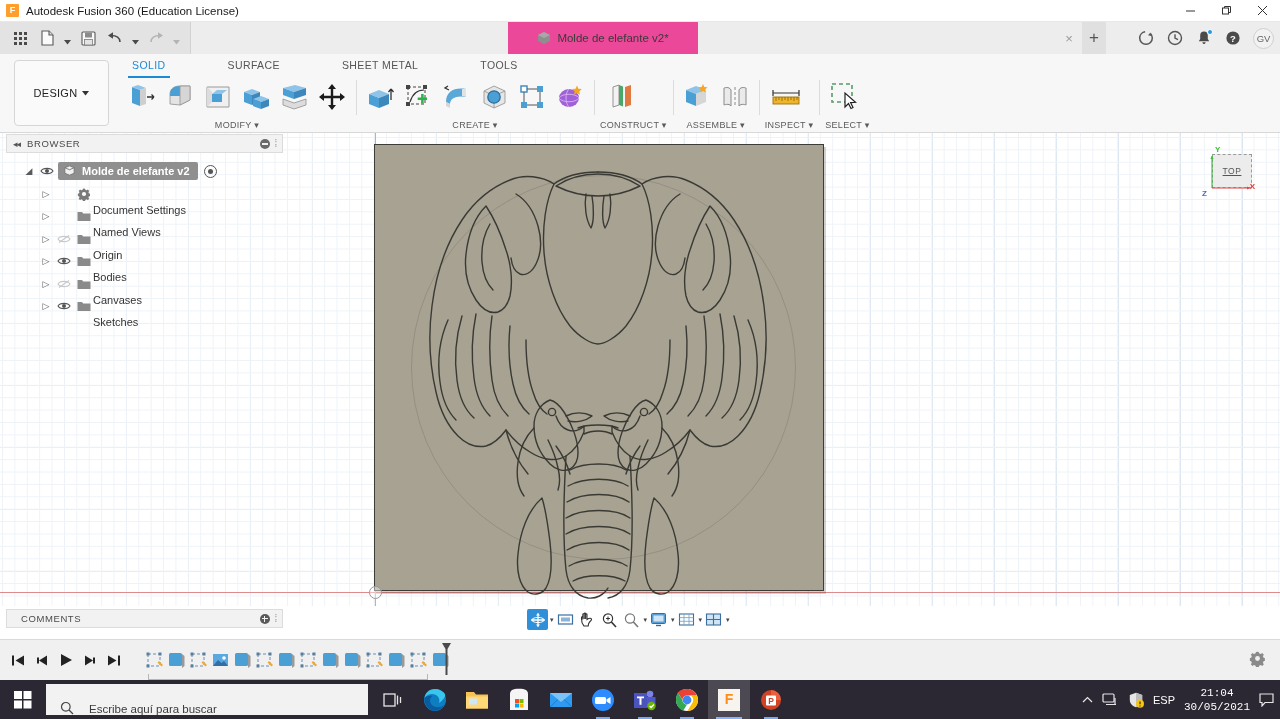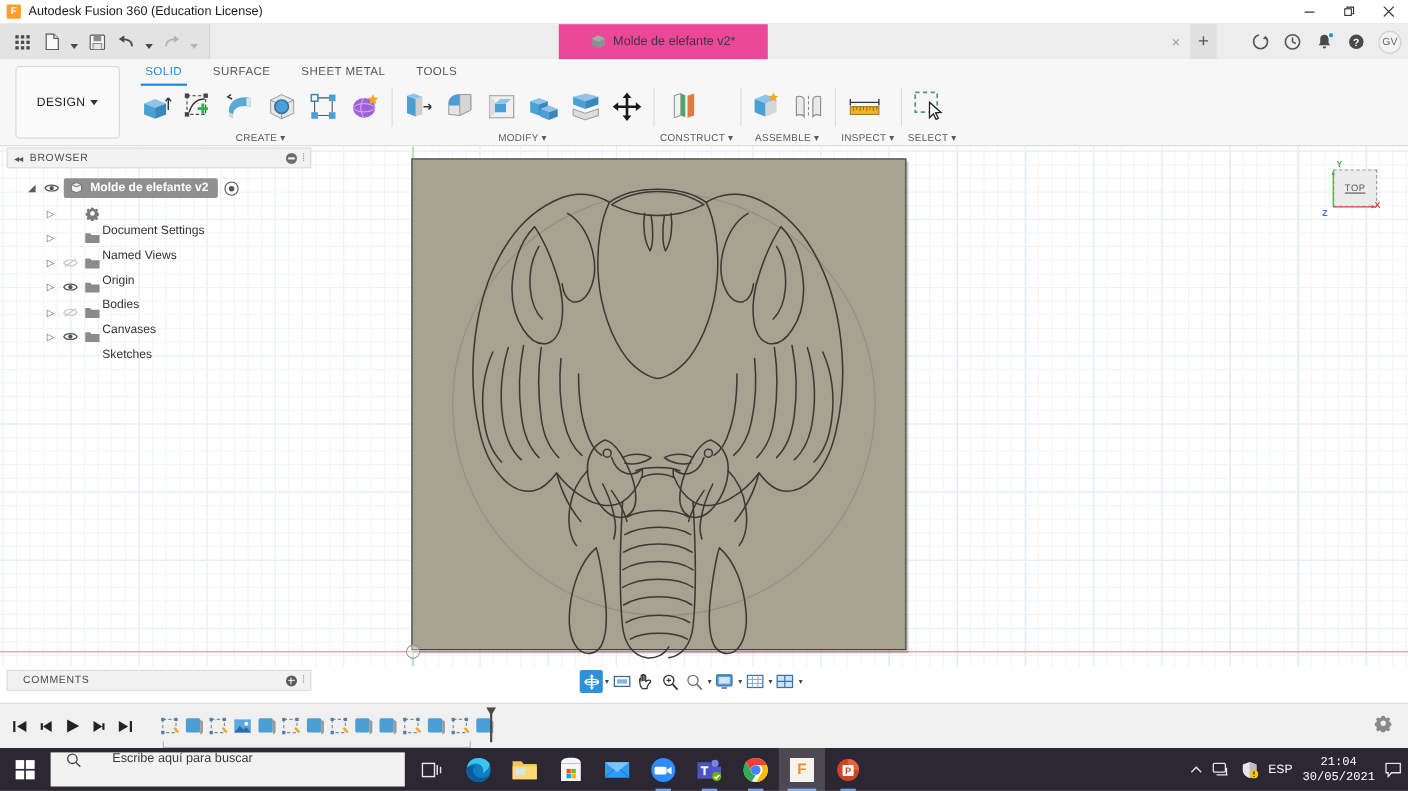--- a/index.html
+++ b/index.html
@@ -74,21 +74,21 @@
     position: absolute; top: 54px; left: 0; width: 1280px; height: 79px;
     background: #f7f7f7; border-bottom: 1px solid #d8d8d8;
   }
   .design-btn {
     position: absolute; left: 14px; top: 6px; width: 95px; height: 66px;
     border: 1px solid #d6d6d6; border-radius: 4px; background: #fafafa;
     display: flex; align-items: center; justify-content: center; gap: 5px;
     font-size: 11px; color: #222; letter-spacing: .3px;
   }
   .ribbon-tabs {
-    position: absolute; left: 118px; top: 0; height: 22px; display: flex; align-items: flex-start;
+    position: absolute; left: 118px; top: 0; height: 22px; display: flex; align-items: flex-start; gap: 34px;
   }
   .rtab { font-size: 10.5px; color: #555; letter-spacing: .4px;
     padding: 0 14px; height: 22px; line-height: 22px; position: relative; }
   .rtab.active { color: #1c8ad4; }
   .rtab.active:after { content:''; position:absolute; left:10px; right:10px;
     bottom: -2px; height: 2px; background:#1c8ad4; }
 
   .panels { position: absolute; left: 118px; top: 22px; height: 57px; display: flex; }
   .panel { display: flex; flex-direction: column; justify-content: space-between;
     padding: 0 6px; position: relative; }
@@ -204,21 +204,21 @@
     border-left: 1px solid #b6b6b6; border-right: 1px solid #b6b6b6;
     border-bottom: 1px solid #b6b6b6; }
   .tl-marker { position: absolute; right: 2px; top: -4px; width: 9px; height: 30px; }
   .tl-settings { margin-left: auto; padding-right: 14px; }
 
   
   .taskbar { position: absolute; left: 0; top: 680px; width: 1280px; height: 39px;
     background: #2b2733; display: flex; align-items: center; }
   .start { width: 46px; height: 39px; display: flex; align-items: center; justify-content: center; }
   .search-box { width: 322px; height: 31px; background: #f2f2f2; display: flex;
-    align-items: flex-start; gap: 28px; padding-left: 14px; }
+    align-items: flex-end; gap: 15px; padding-left: 14px; }
   .search-txt { font-size: 11.5px; color: #3a3a3a; }
   .tb-icons { display: flex; align-items: center; gap: 0px; margin-left: 4px; }
   .tb-ic { width: 42px; height: 39px; display: flex; align-items: center;
     justify-content: center; position: relative; }
   .tb-ic.active { background: rgba(255,255,255,.16); }
   .tb-ic.active:after { content:''; position:absolute; bottom:0; left:8px; right:8px;
     height:2.5px; background:#8ab4f8; }
   .tb-ic.run:after { content:''; position:absolute; bottom:0; left:14px; right:14px;
     height:2.5px; background:#7aa7e8; }
   .tray { margin-left: auto; display: flex; align-items: center; gap: 9px;
@@ -367,20 +367,74 @@
       <div class="rtab">SHEET METAL</div>
       <div class="rtab">TOOLS</div>
     </div>
 
     <div class="panels">
 
       <div class="panel">
         <div class="panel-row">
           <div class="tool">
             <svg width="30" height="30" viewBox="0 0 30 30">
+              <path d="M5 5 L13 8 L13 24 L5 21 Z" fill="#4a9fd4"></path>
+              <path d="M5 5 L11 3 L19 6 L13 8 Z" fill="#8fc4e8"></path>
+              <path d="M13 8 L19 6 L19 22 L13 24 Z" fill="#cfcfcf"></path>
+              <path d="M20 15 h7 M27 15 l-2.5 -2.5 M27 15 l-2.5 2.5" stroke="#333" stroke-width="1.3" fill="none"></path>
+            </svg>
+          </div>
+          <div class="tool">
+            <svg width="30" height="30" viewBox="0 0 30 30">
+              <path d="M5 22 L5 12 C5 7 9 4 15 4 L25 4 L25 18 L15 23 Z" fill="#e4e4e4" stroke="#9a9a9a" stroke-width=".9"></path>
+              <path d="M5 12 C5 7 9 4 15 4 L15 14 L5 14 Z" fill="#4a9fd4"></path>
+              <path d="M15 4 L25 4 L25 18 L15 23 Z" fill="#d6d6d6" stroke="#9a9a9a" stroke-width=".9"></path>
+            </svg>
+          </div>
+          <div class="tool">
+            <svg width="30" height="30" viewBox="0 0 30 30">
+              <path d="M4 5 L26 5 L26 25 L4 25 Z" fill="#f0f0f0" stroke="#9a9a9a" stroke-width="1"></path>
+              <path d="M4 5 L9 10 L9 20 L4 25 Z" fill="#dcdcdc"></path>
+              <path d="M9 12 L19 12 L19 20 L9 20 Z" fill="#4a9fd4"></path>
+              <path d="M9 12 L19 12 L24 8 L14 8 Z" fill="#8fc4e8"></path>
+            </svg>
+          </div>
+          <div class="tool">
+            <svg width="30" height="30" viewBox="0 0 30 30">
+              <path d="M3 10 L11 7 L19 10 L11 13 Z" fill="#8fc4e8"></path>
+              <path d="M3 10 L3 20 L11 23 L11 13 Z" fill="#4a9fd4"></path>
+              <path d="M11 13 L19 10 L19 20 L11 23 Z" fill="#3c87bb"></path>
+              <path d="M12 17 L20 14 L28 17 L20 20 Z" fill="#8fc4e8"></path>
+              <path d="M12 17 L12 24 L20 27 L20 20 Z" fill="#4a9fd4"></path>
+              <path d="M20 20 L28 17 L28 24 L20 27 Z" fill="#3c87bb"></path>
+            </svg>
+          </div>
+          <div class="tool">
+            <svg width="30" height="30" viewBox="0 0 30 30">
+              <path d="M4 6 L16 3 L27 6 L15 10 Z" fill="#8fc4e8"></path>
+              <path d="M4 6 L4 13 L15 17 L15 10 Z" fill="#4a9fd4"></path>
+              <path d="M15 10 L27 6 L27 13 L15 17 Z" fill="#3c87bb"></path>
+              <path d="M4 17 L15 21 L27 17 L27 23 L15 27 L4 23 Z" fill="#dcdcdc" stroke="#9a9a9a" stroke-width=".9"></path>
+            </svg>
+          </div>
+          <div class="tool">
+            <svg width="30" height="30" viewBox="0 0 30 30">
+              <path d="M15 2 L19 7 H16.2 V13.8 H23 V11 L28 15 L23 19 V16.2 H16.2 V23 H19 L15 28 L11 23 H13.8 V16.2 H7 V19 L2 15 L7 11 V13.8 H13.8 V7 H11 Z" fill="#1a1a1a"></path>
+            </svg>
+          </div>
+        </div>
+        <div class="panel-lbl">
+          <span>MODIFY</span> ▾
+        </div>
+      </div>
+
+      <div class="panel">
+        <div class="panel-row">
+          <div class="tool">
+            <svg width="30" height="30" viewBox="0 0 30 30">
               <path d="M4 12 L14 8 L24 12 L14 16 Z" fill="#8fc4e8"></path>
               <path d="M4 12 L4 22 L14 26 L14 16 Z" fill="#4a9fd4"></path>
               <path d="M14 16 L24 12 L24 22 L14 26 Z" fill="#3c87bb"></path>
               <path d="M26 18 L26 7 M26 7 L23.5 10 M26 7 L28.5 10" stroke="#333" stroke-width="1.3" fill="none"></path>
             </svg>
           </div>
           <div class="tool">
             <svg width="30" height="30" viewBox="0 0 30 30">
               <rect x="5" y="5" width="17" height="17" fill="none" stroke="#444" stroke-width="1" stroke-dasharray="3 2"></rect>
               <rect x="3" y="3" width="4" height="4" fill="#444"></rect>
@@ -421,74 +475,20 @@
               <ellipse cx="14" cy="16" rx="10" ry="9" fill="#a060d8"></ellipse>
               <path d="M4 16 C7 11 21 11 24 16" stroke="#d8b8f0" stroke-width=".9" fill="none"></path>
               <path d="M4 16 C7 21 21 21 24 16" stroke="#d8b8f0" stroke-width=".9" fill="none"></path>
               <path d="M14 7 C10 11 10 21 14 25" stroke="#d8b8f0" stroke-width=".9" fill="none"></path>
               <path d="M22 3.5 l1.4 3.2 l3.4 .4 l-2.5 2.3 l.7 3.4 l-3-1.7 l-3 1.7 l.7-3.4 l-2.5-2.3 l3.4-.4 z" fill="#f5a623"></path>
             </svg>
           </div>
         </div>
         <div class="panel-lbl">
           <span>CREATE</span> ▾
-        </div>
-      </div>
-
-      <div class="panel">
-        <div class="panel-row">
-          <div class="tool">
-            <svg width="30" height="30" viewBox="0 0 30 30">
-              <path d="M5 5 L13 8 L13 24 L5 21 Z" fill="#4a9fd4"></path>
-              <path d="M5 5 L11 3 L19 6 L13 8 Z" fill="#8fc4e8"></path>
-              <path d="M13 8 L19 6 L19 22 L13 24 Z" fill="#cfcfcf"></path>
-              <path d="M20 15 h7 M27 15 l-2.5 -2.5 M27 15 l-2.5 2.5" stroke="#333" stroke-width="1.3" fill="none"></path>
-            </svg>
-          </div>
-          <div class="tool">
-            <svg width="30" height="30" viewBox="0 0 30 30">
-              <path d="M5 22 L5 12 C5 7 9 4 15 4 L25 4 L25 18 L15 23 Z" fill="#e4e4e4" stroke="#9a9a9a" stroke-width=".9"></path>
-              <path d="M5 12 C5 7 9 4 15 4 L15 14 L5 14 Z" fill="#4a9fd4"></path>
-              <path d="M15 4 L25 4 L25 18 L15 23 Z" fill="#d6d6d6" stroke="#9a9a9a" stroke-width=".9"></path>
-            </svg>
-          </div>
-          <div class="tool">
-            <svg width="30" height="30" viewBox="0 0 30 30">
-              <path d="M4 5 L26 5 L26 25 L4 25 Z" fill="#f0f0f0" stroke="#9a9a9a" stroke-width="1"></path>
-              <path d="M4 5 L9 10 L9 20 L4 25 Z" fill="#dcdcdc"></path>
-              <path d="M9 12 L19 12 L19 20 L9 20 Z" fill="#4a9fd4"></path>
-              <path d="M9 12 L19 12 L24 8 L14 8 Z" fill="#8fc4e8"></path>
-            </svg>
-          </div>
-          <div class="tool">
-            <svg width="30" height="30" viewBox="0 0 30 30">
-              <path d="M3 10 L11 7 L19 10 L11 13 Z" fill="#8fc4e8"></path>
-              <path d="M3 10 L3 20 L11 23 L11 13 Z" fill="#4a9fd4"></path>
-              <path d="M11 13 L19 10 L19 20 L11 23 Z" fill="#3c87bb"></path>
-              <path d="M12 17 L20 14 L28 17 L20 20 Z" fill="#8fc4e8"></path>
-              <path d="M12 17 L12 24 L20 27 L20 20 Z" fill="#4a9fd4"></path>
-              <path d="M20 20 L28 17 L28 24 L20 27 Z" fill="#3c87bb"></path>
-            </svg>
-          </div>
-          <div class="tool">
-            <svg width="30" height="30" viewBox="0 0 30 30">
-              <path d="M4 6 L16 3 L27 6 L15 10 Z" fill="#8fc4e8"></path>
-              <path d="M4 6 L4 13 L15 17 L15 10 Z" fill="#4a9fd4"></path>
-              <path d="M15 10 L27 6 L27 13 L15 17 Z" fill="#3c87bb"></path>
-              <path d="M4 17 L15 21 L27 17 L27 23 L15 27 L4 23 Z" fill="#dcdcdc" stroke="#9a9a9a" stroke-width=".9"></path>
-            </svg>
-          </div>
-          <div class="tool">
-            <svg width="30" height="30" viewBox="0 0 30 30">
-              <path d="M15 2 L19 7 H16.2 V13.8 H23 V11 L28 15 L23 19 V16.2 H16.2 V23 H19 L15 28 L11 23 H13.8 V16.2 H7 V19 L2 15 L7 11 V13.8 H13.8 V7 H11 Z" fill="#1a1a1a"></path>
-            </svg>
-          </div>
-        </div>
-        <div class="panel-lbl">
-          <span>MODIFY</span> ▾
         </div>
       </div>
 
       <div class="panel">
         <div class="panel-row">
           <div class="tool wide">
             <svg width="30" height="30" viewBox="0 0 30 30">
               <path d="M7 5 L13 3 L13 23 L7 25 Z" fill="#f2f2f2" stroke="#8a8a8a" stroke-width=".9"></path>
               <path d="M13 3 L17 4.5 L17 24.5 L13 23 Z" fill="#4aa868"></path>
               <path d="M19 5 L25 3 L25 23 L19 25 Z" fill="#e07a42"></path>

